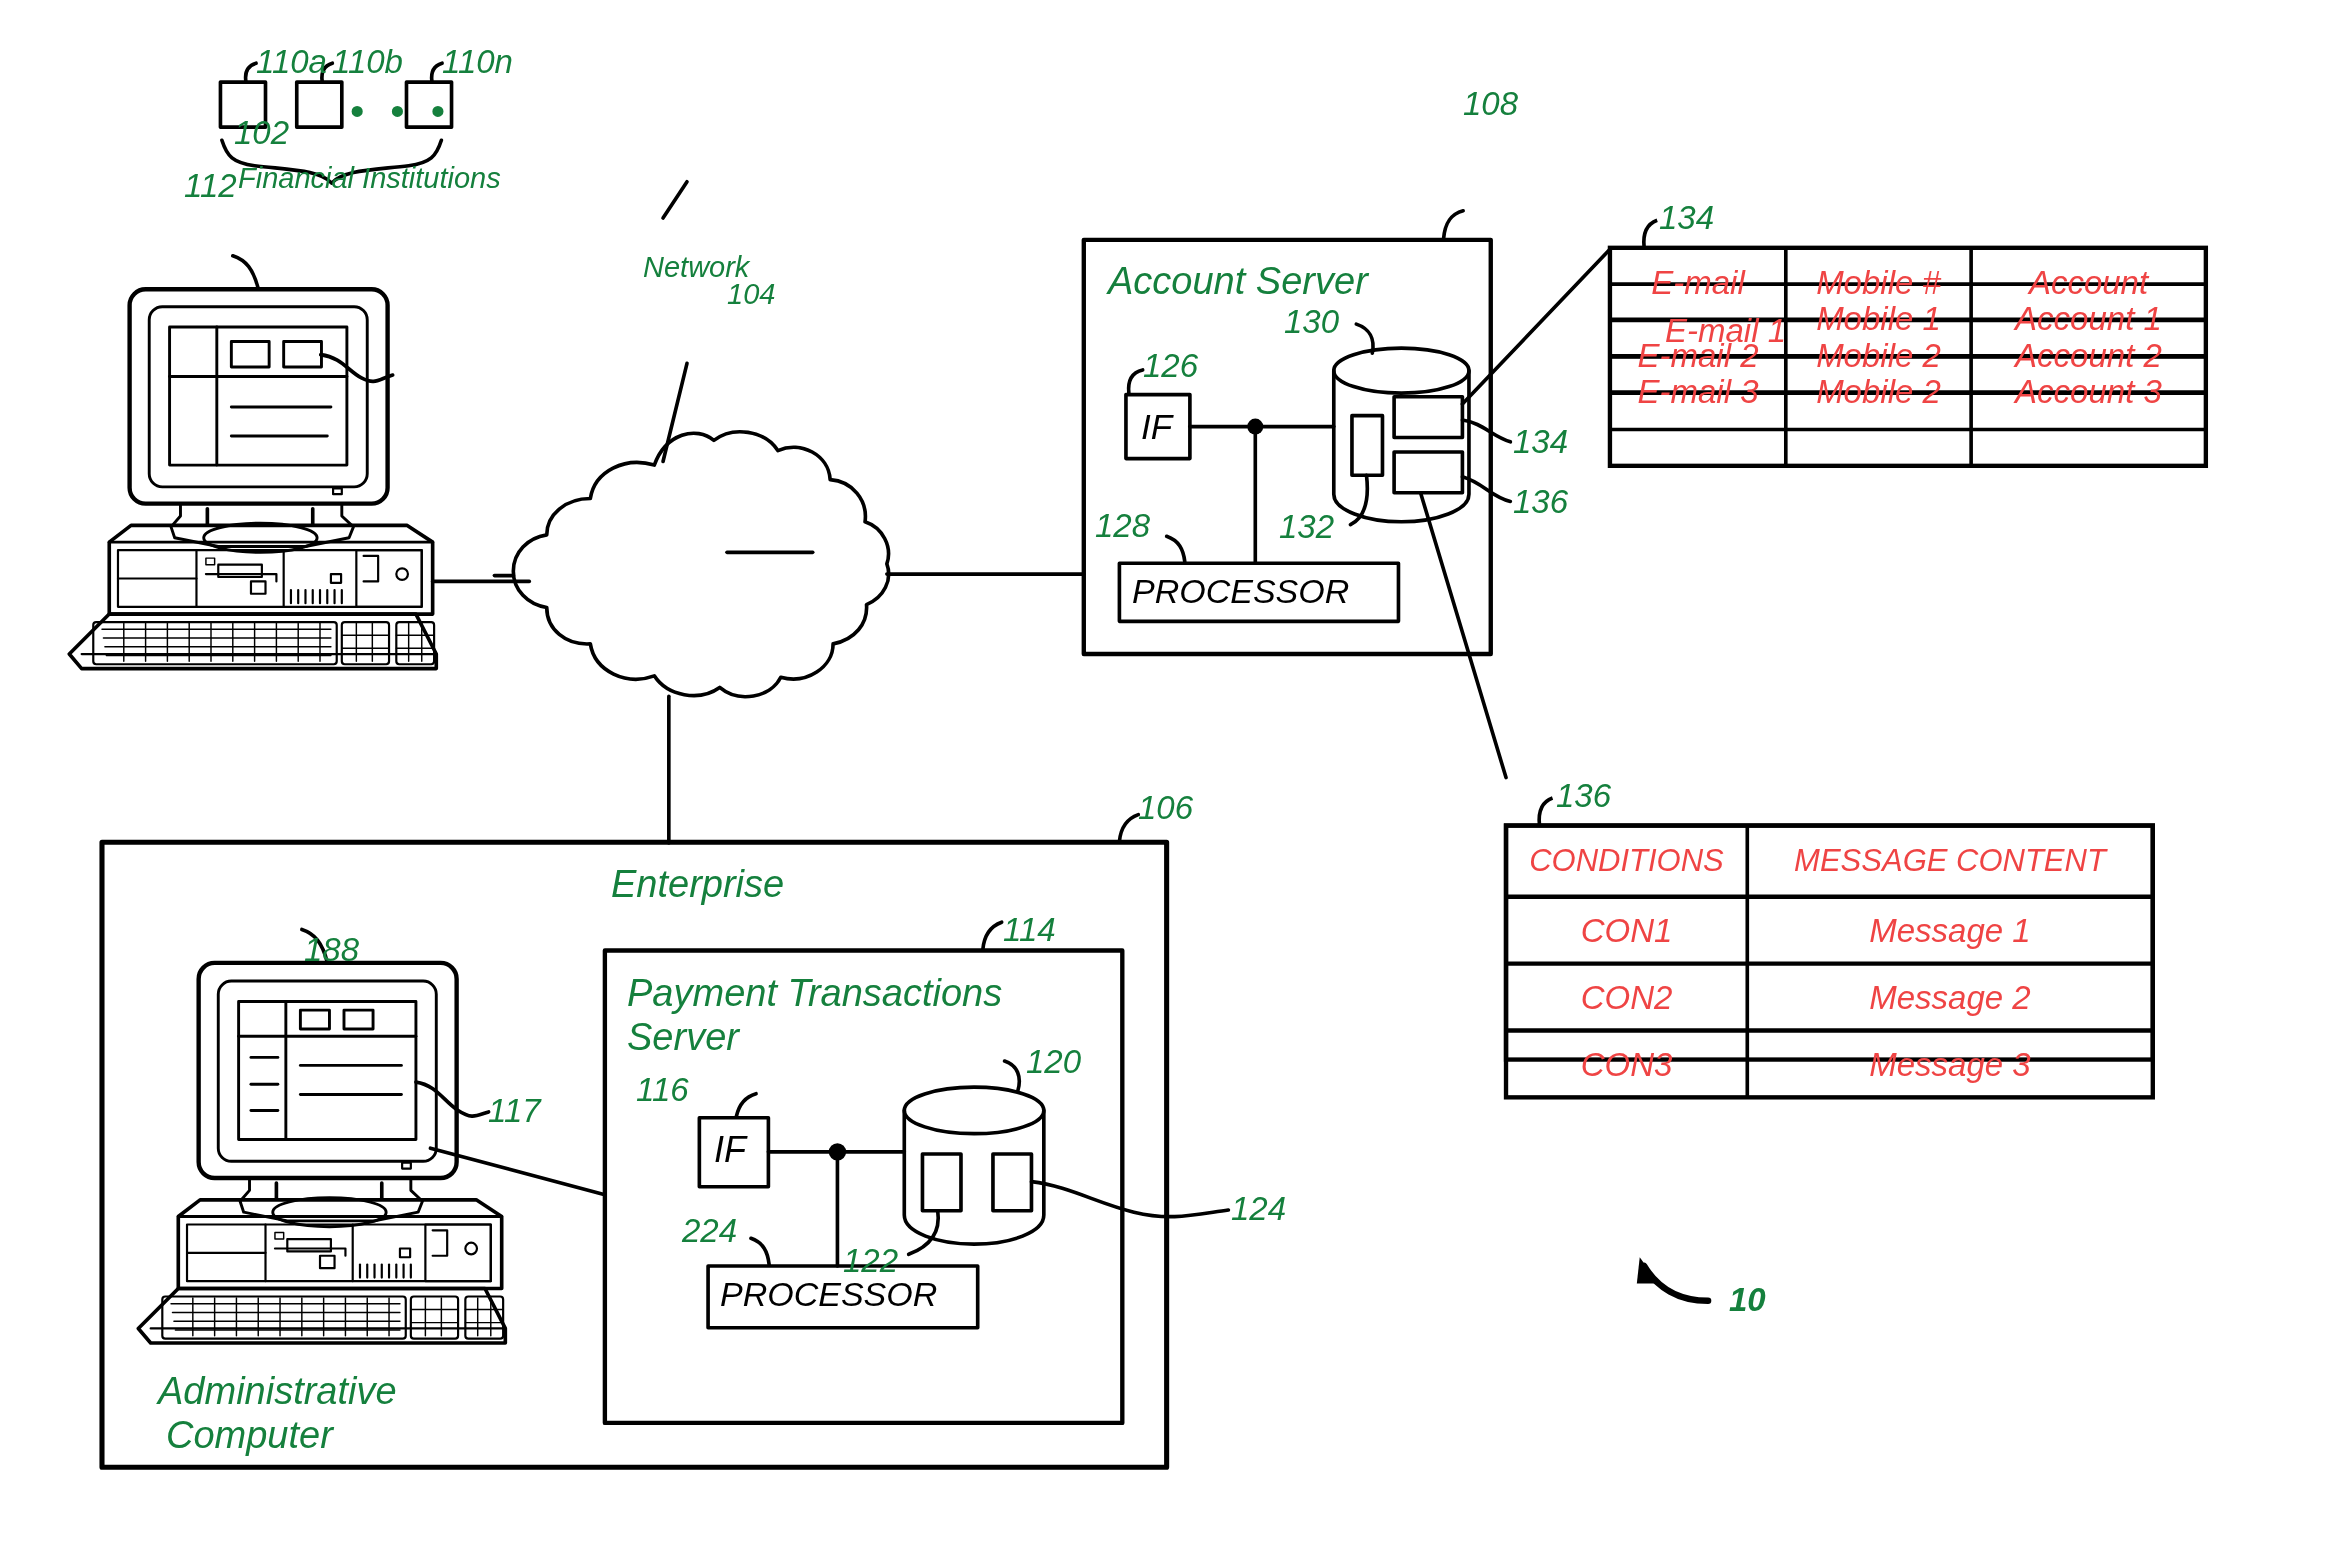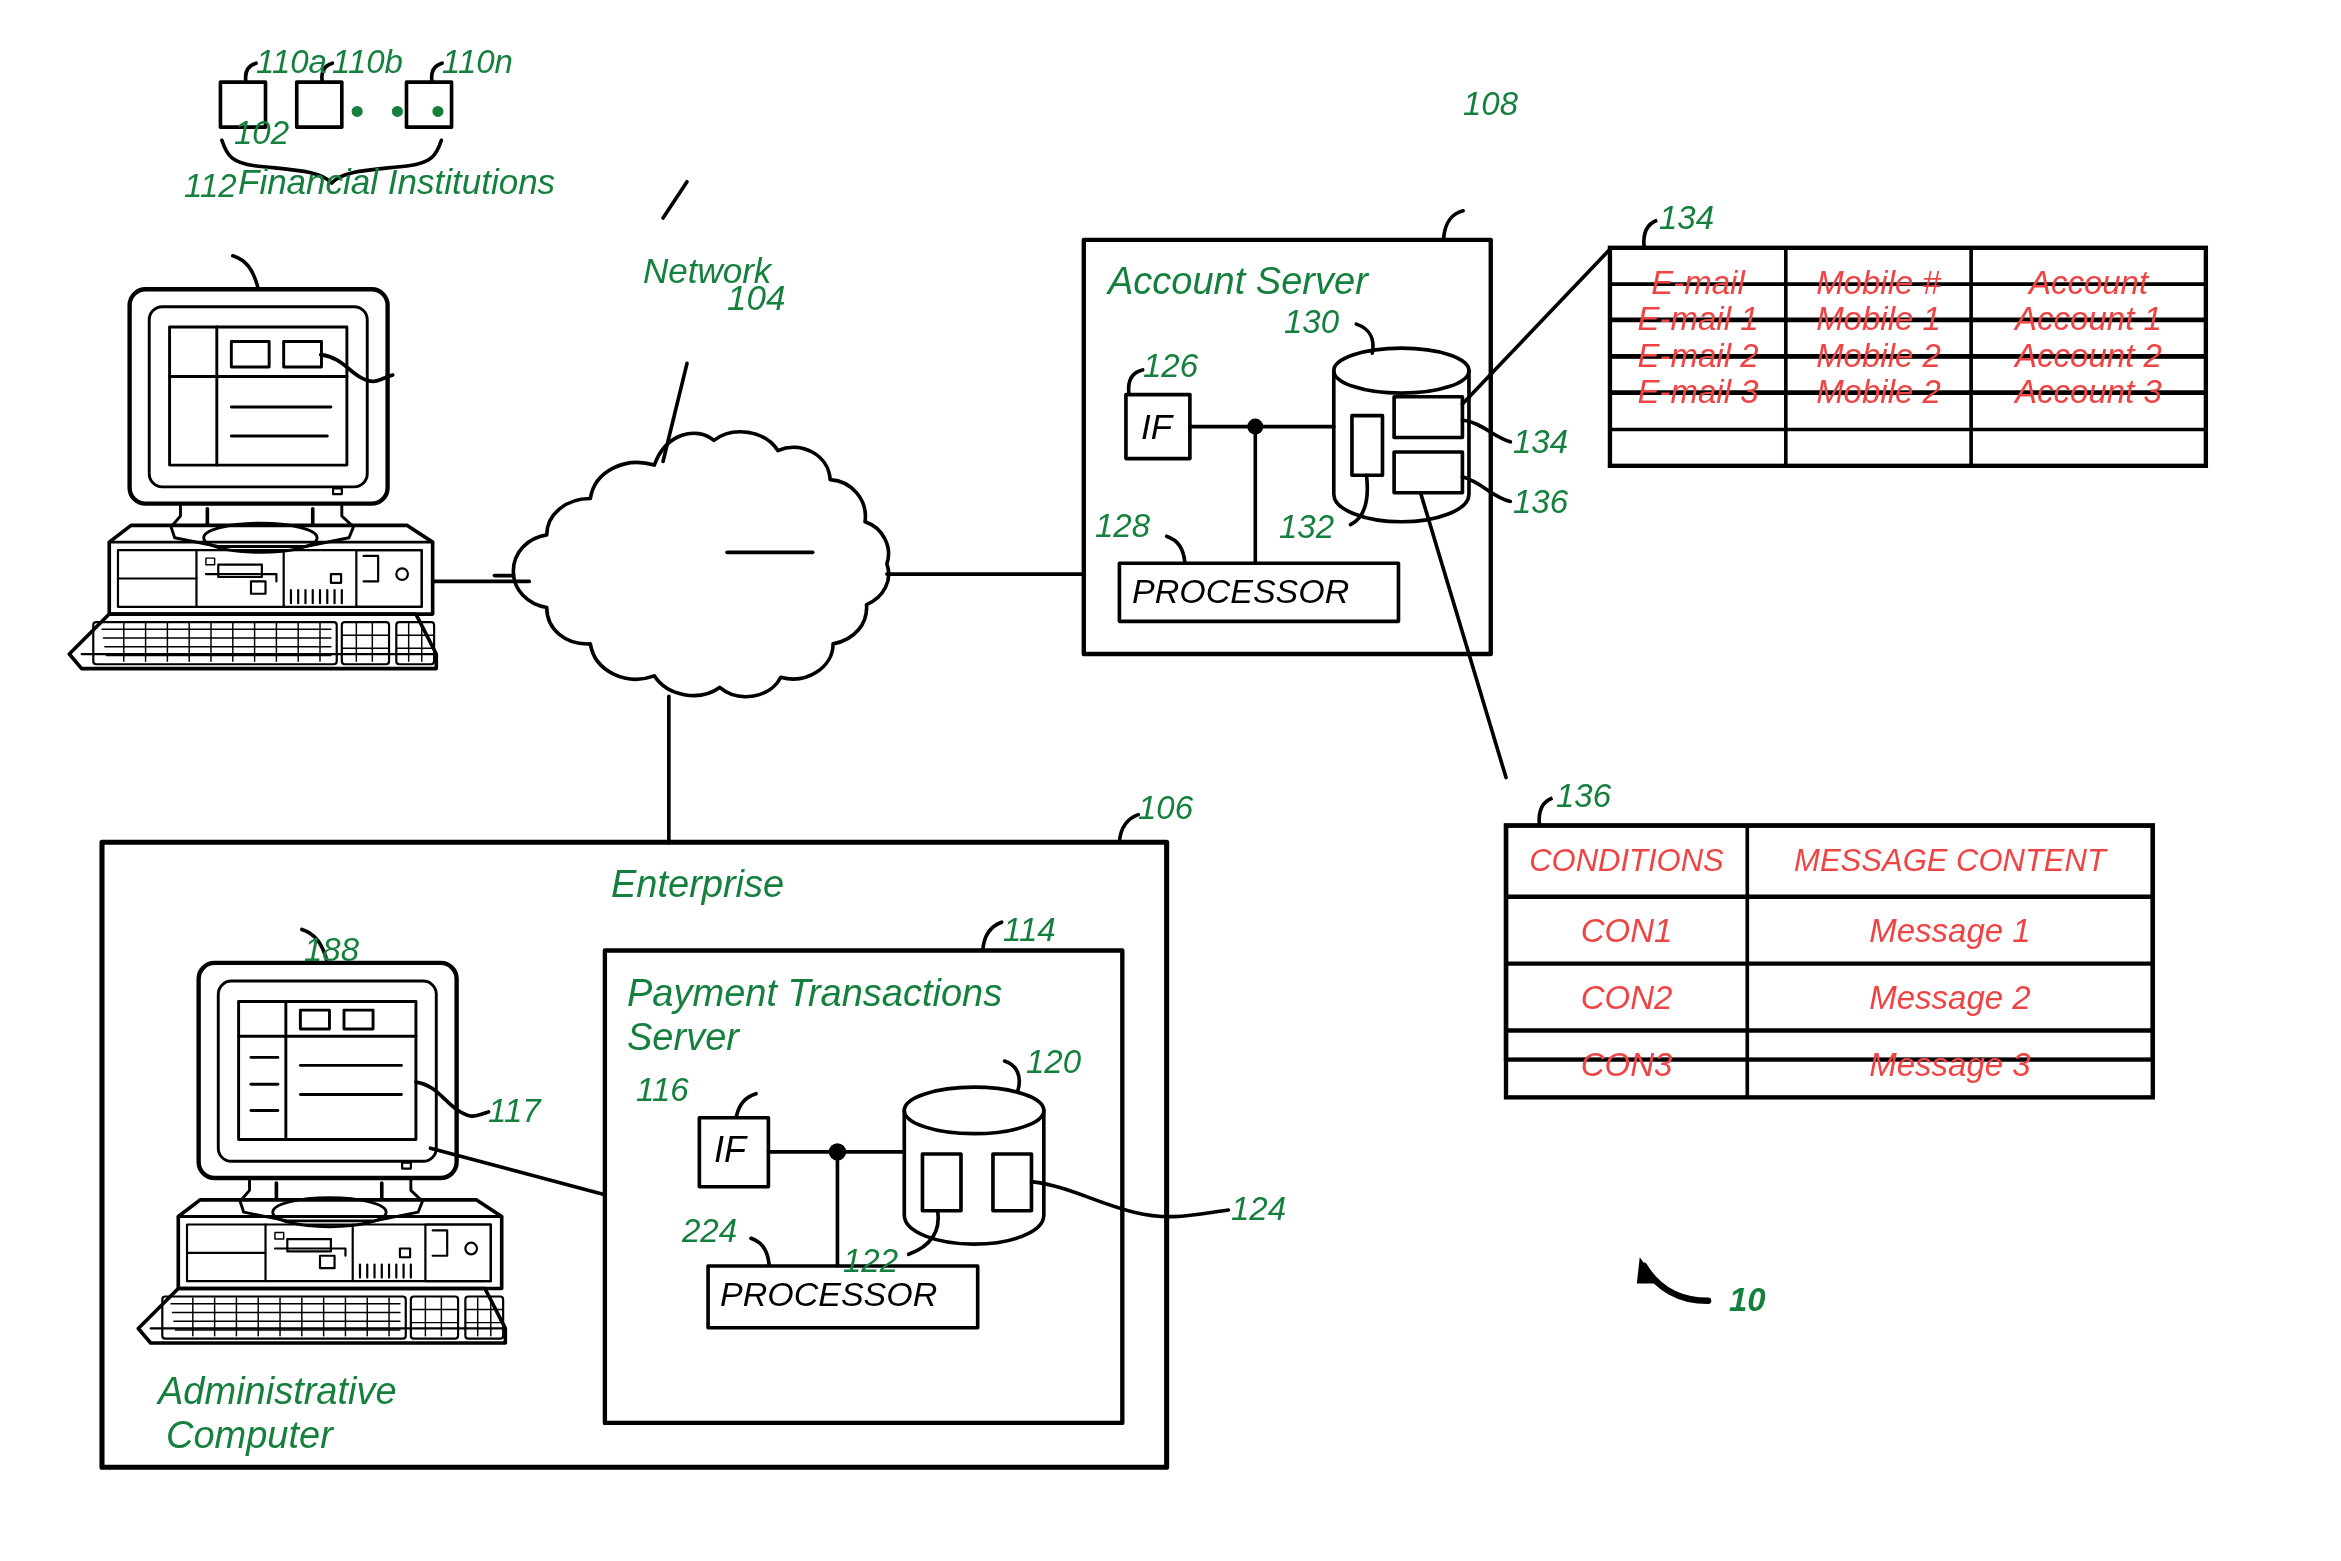--- a/index.html
+++ b/index.html
@@ -31,21 +31,21 @@
   }
   .ref {
     font-size: 33px;
     font-weight: 400;
   }
   .ref-bold {
     font-size: 33px;
     font-weight: bold;
   }
   .ttl {
-    font-size: 35px;
+    font-size: 29px;
     font-style: italic;
   }
   .ttl-big {
     font-size: 38px;
   }
   .cellTxt {
     position: absolute;
     font-family: "Liberation Sans", sans-serif;
     font-style: italic;
     font-size: 33px;
@@ -396,21 +396,21 @@
   <div class="lbl ref" style="left:1279px; top:510px;">132</div>
   <div class="lbl ref" style="left:1513px; top:425px;">134</div>
   <div class="lbl ref" style="left:1513px; top:485px;">136</div>
 
   <div class="lbl ref" style="left:1659px; top:201px;">134</div>
 
   <div class="cellTxt hdrTxt" style="left:1610px; top:266px; width:176px;">E-mail</div>
   <div class="cellTxt hdrTxt" style="left:1786px; top:266px; width:185px;">Mobile #</div>
   <div class="cellTxt hdrTxt" style="left:1971px; top:266px; width:235px;">Account</div>
 
-  <div class="cellTxt" style="left:1610px; top:302px; width:176px;">E-mail 1</div>
+  <div class="cellTxt" style="left:1610px; top:314px; width:176px;text-align:right;">E-mail 1</div>
   <div class="cellTxt" style="left:1786px; top:302px; width:185px;">Mobile 1</div>
   <div class="cellTxt" style="left:1971px; top:302px; width:235px;">Account 1</div>
 
   <div class="cellTxt" style="left:1610px; top:339px; width:176px;">E-mail 2</div>
   <div class="cellTxt" style="left:1786px; top:339px; width:185px;">Mobile 2</div>
   <div class="cellTxt" style="left:1971px; top:339px; width:235px;">Account 2</div>
 
   <div class="cellTxt" style="left:1610px; top:375px; width:176px;">E-mail 3</div>
   <div class="cellTxt" style="left:1786px; top:375px; width:185px;">Mobile 2</div>
   <div class="cellTxt" style="left:1971px; top:375px; width:235px;">Account 3</div>

